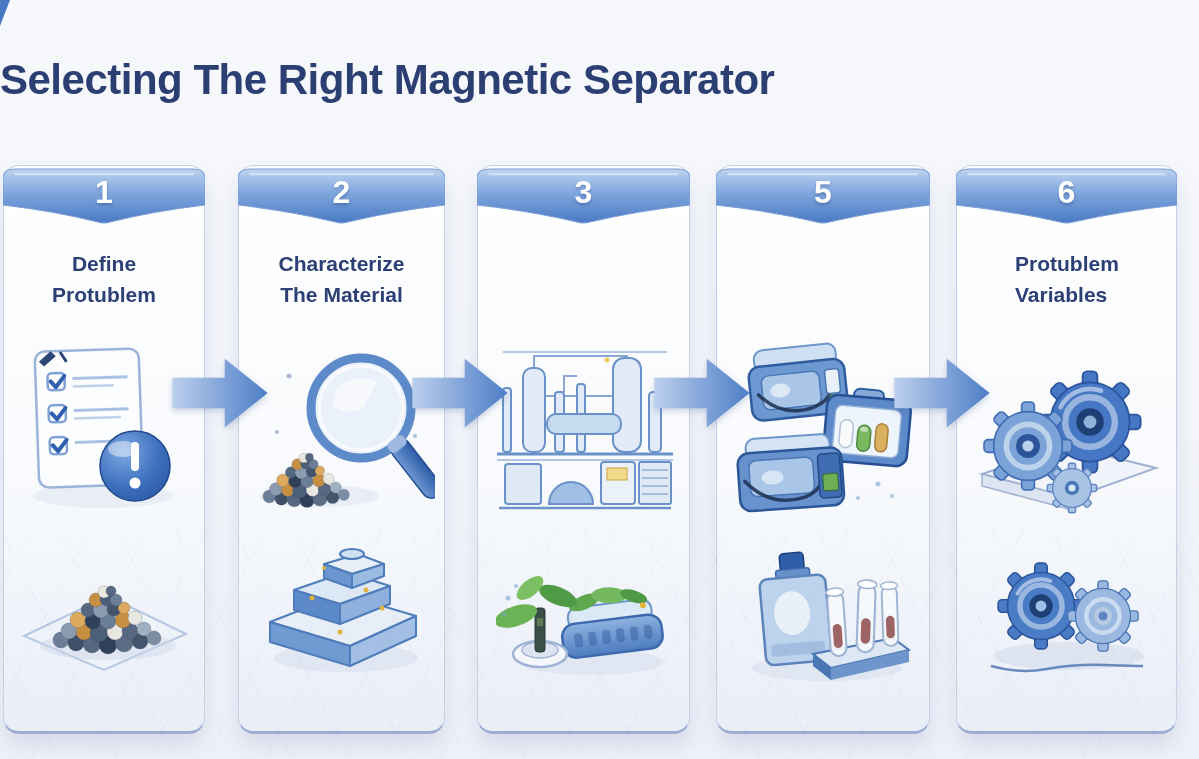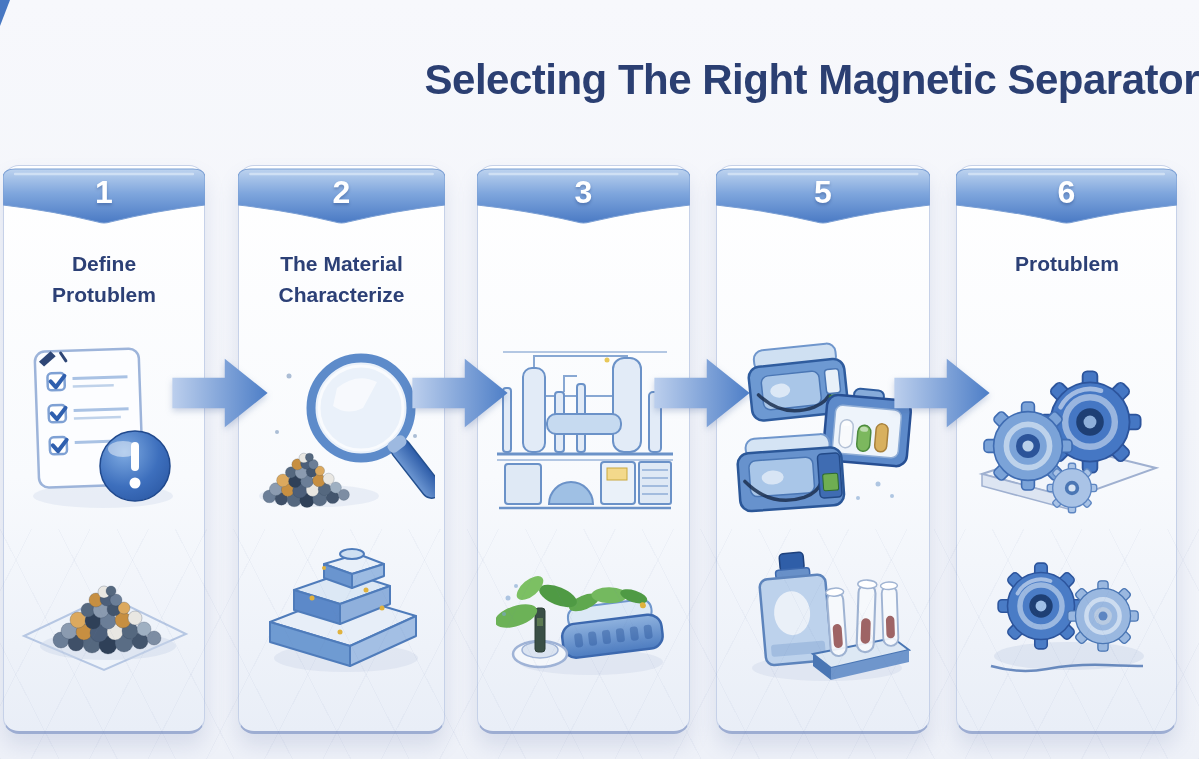--- a/index.html
+++ b/index.html
@@ -5,21 +5,21 @@
   html,body{margin:0;padding:0;}
   body{font-family:"Liberation Sans", sans-serif; background:#eef1f8;}
   .stage{position:relative;width:1199px;height:759px;overflow:hidden;
     background:linear-gradient(180deg,#f7f8fc 0%,#f3f5fa 55%,#eef1f8 100%);}
   .stage::after{content:"";position:absolute;left:0;right:0;bottom:0;height:230px;pointer-events:none;
     background:
       repeating-linear-gradient(63deg, rgba(100,120,170,0.05) 0 1px, transparent 1px 52px),
       repeating-linear-gradient(-63deg, rgba(100,120,170,0.05) 0 1px, transparent 1px 52px);}
   .corner-mark{position:absolute;left:0;top:0;width:10px;height:26px;background:#4878c2;
     clip-path:polygon(0 0,100% 0,0 100%);}
-  .page-title{position:absolute;top:56px;left:0;width:100%;text-align:right;
+  .page-title{position:absolute;top:56px;left:0;width:100%;text-align:left;
     font-size:42px;font-weight:700;letter-spacing:-0.5px;color:#2b3f72;}
   .card{position:absolute;top:165px;height:565px;border-radius:16px;
     background:linear-gradient(180deg,#ffffff 0%,#f8fafd 55%,#e9eef7 100%);
     border:1.5px solid #c6d1e8;border-bottom:3px solid #9dadd2;
     box-shadow:0 12px 20px rgba(110,130,175,0.18);}
   .card1{left:3px;width:200px;}
   .card2{left:238px;width:205px;}
   .card3{left:477px;width:211px;}
   .card4{left:716px;width:212px;}
   .card5{left:956px;width:219px;}
@@ -173,22 +173,22 @@
 
   <div class="card card2">
     <div class="banner">
       <svg viewBox="0 0 200 62" preserveAspectRatio="none">
         <use href="#bannerPath" fill="url(#gBanner)" stroke="#7b9fd4" stroke-width="1"></use>
         <path d="M12,9 L188,9" stroke="#d8e6f7" stroke-width="2.5" stroke-linecap="round" opacity="0.8"></path>
       </svg>
     </div>
     <div class="step-number">2</div>
     <div class="card-title">
+      <div>Characterize</div>
       <div>The Material</div>
-      <div>Characterize</div>
       <div></div>
     </div>
     <div class="illus-top">
       <svg viewBox="0 0 186 188" width="186" height="188">
         <ellipse cx="70" cy="160" rx="60" ry="11" fill="#dce3f0" opacity="0.55"></ellipse>
         <use href="#pile" transform="translate(58,146) scale(0.8) translate(-92,-82)"></use>
         <g>
           <circle cx="112" cy="72" r="50" fill="#e8f0f9" fill-opacity="0.9" stroke="#5d8bca" stroke-width="9"></circle>
           <circle cx="112" cy="72" r="42" fill="none" stroke="#ffffff" stroke-width="3" opacity="0.7"></circle>
           <path d="M88,52 q20,-16 40,-6 l-14,26 q-16,8 -30,-2 z" fill="#ffffff" opacity="0.6"></path>
@@ -384,20 +384,21 @@
   <div class="card card5">
     <div class="banner">
       <svg viewBox="0 0 200 62" preserveAspectRatio="none">
         <use href="#bannerPath" fill="url(#gBanner)" stroke="#7b9fd4" stroke-width="1"></use>
         <path d="M12,9 L188,9" stroke="#d8e6f7" stroke-width="2.5" stroke-linecap="round" opacity="0.8"></path>
       </svg>
     </div>
     <div class="step-number">6</div>
     <div class="card-title">
       <div>Protublem</div>
+      <div>Variables</div>
     </div>
     <div class="illus-top">
       <svg viewBox="0 0 190 188" width="190" height="188">
         <polygon points="10,128 95,100 184,122 100,152" fill="#f1f5fb" stroke="#9fb0d0" stroke-width="2"></polygon>
         <polygon points="10,128 100,152 100,164 10,140" fill="#dde5f2" stroke="#9fb0d0" stroke-width="1.5"></polygon>
         <g transform="translate(118,76) scale(0.92)">
           <use href="#gear8" fill="#4577c4" stroke="#2c549c" stroke-width="2"></use>
           <circle r="27" fill="none" stroke="#dfe9f5" stroke-width="7" opacity="0.55"></circle>
           <circle r="15" fill="#1e3f74"></circle>
             <circle r="7" fill="#8fb0da"></circle>

